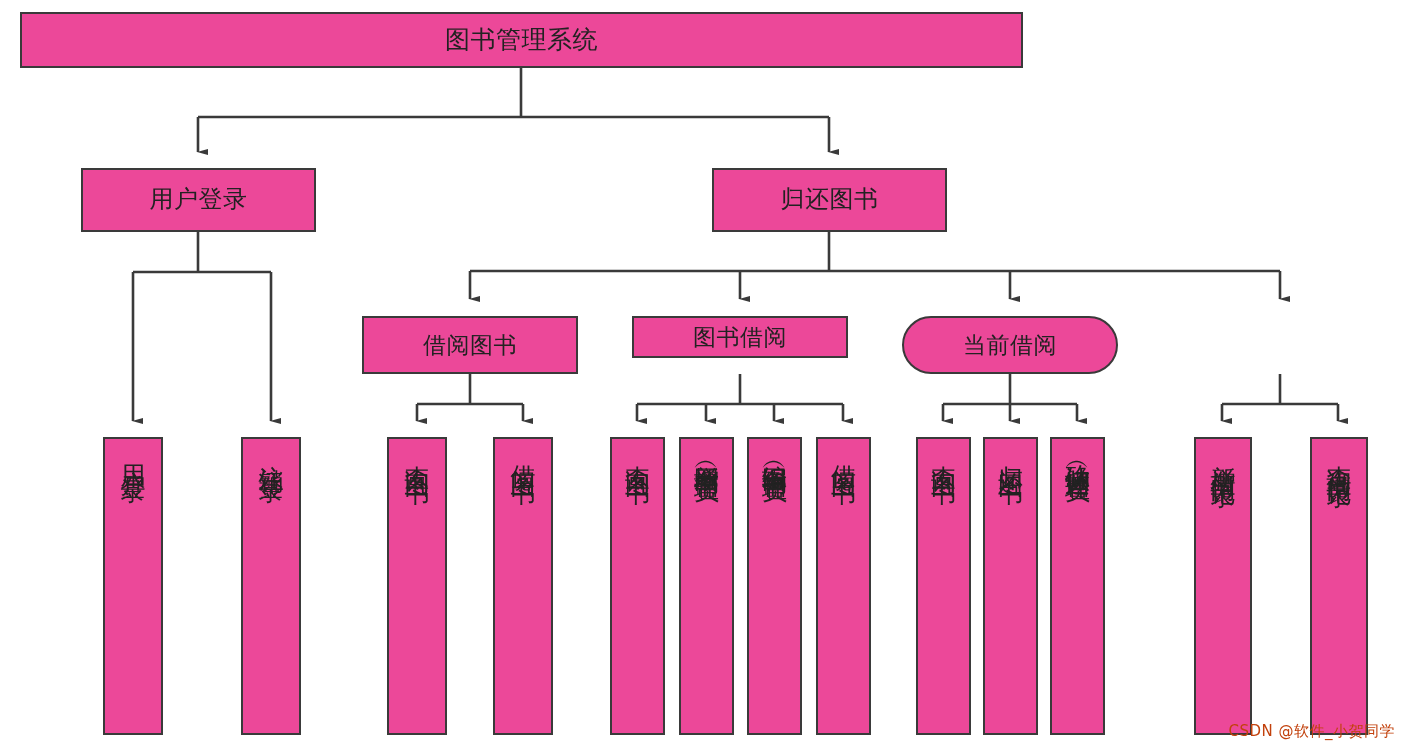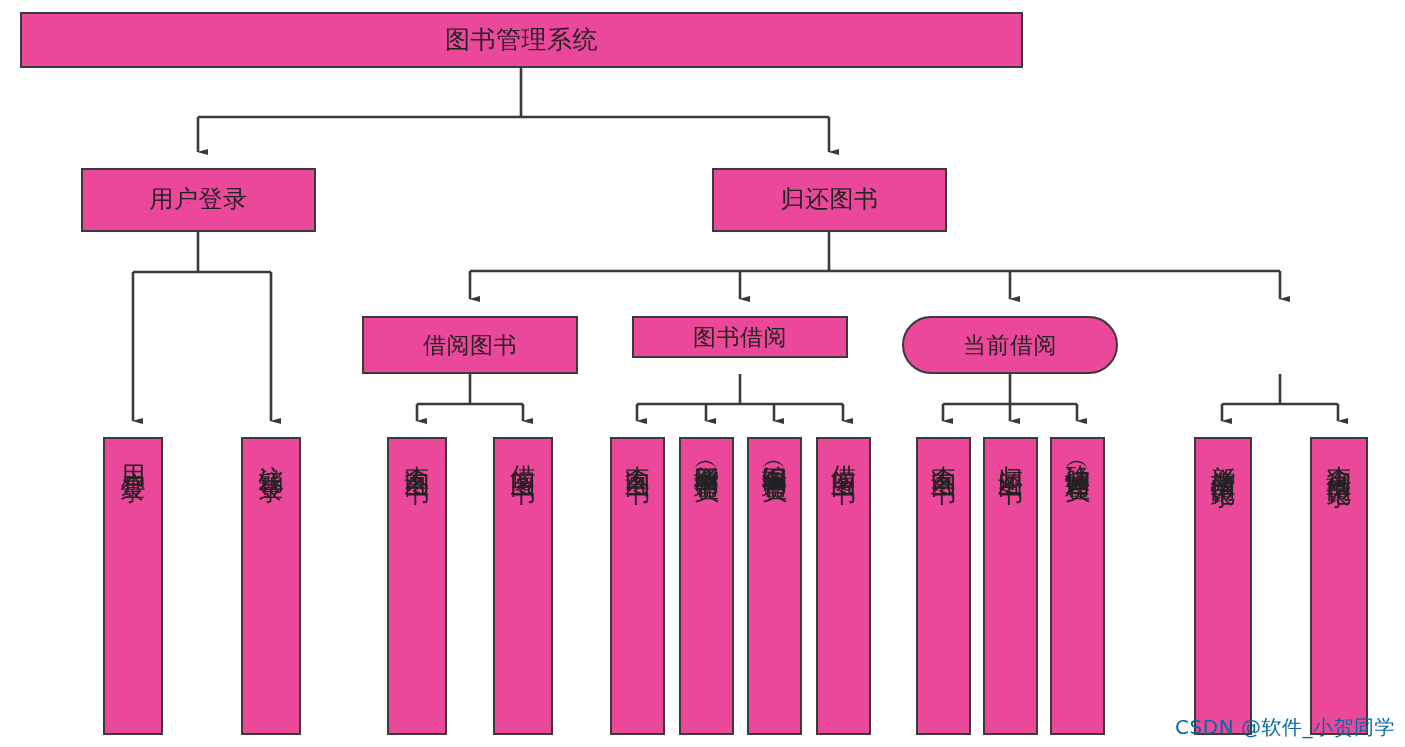--- a/index.html
+++ b/index.html
@@ -66,22 +66,22 @@
   .v-node.tall .label {
     letter-spacing: 2px;
   }
   .v-node.mid .label {
     letter-spacing: 4px;
   }
   #watermark {
     position: absolute;
     right: 10px;
     bottom: 6px;
-    font-size: 20px;
-    color: #0369a1;
+    font-size: 15px;
+    color: #c2410c;
     letter-spacing: 0.5px;
     white-space: nowrap;
     font-family: "DejaVu Sans", "Liberation Sans", sans-serif;
     margin-top: 16px;
   }
 </style>
 </head>
 <body>
 
 <div id="canvas">

